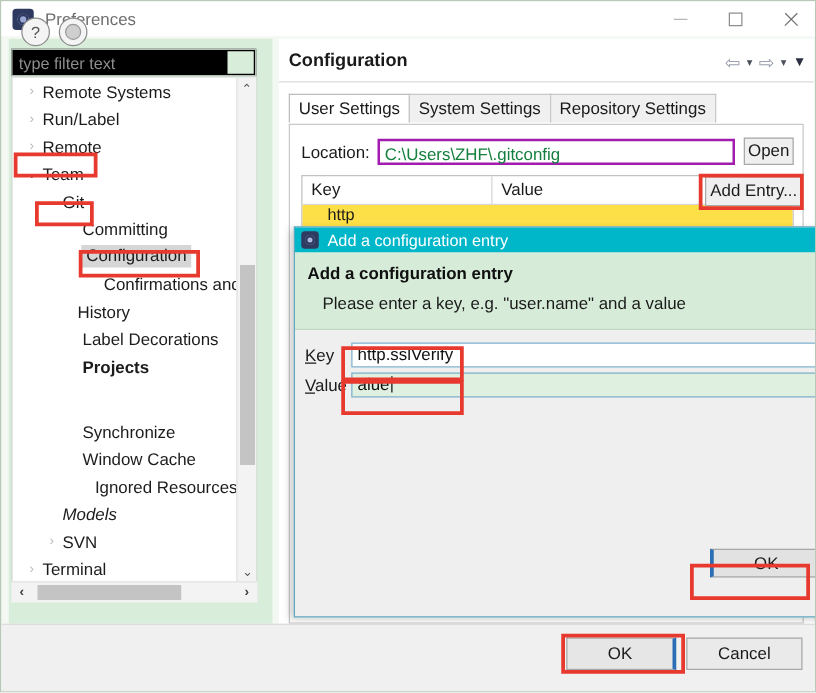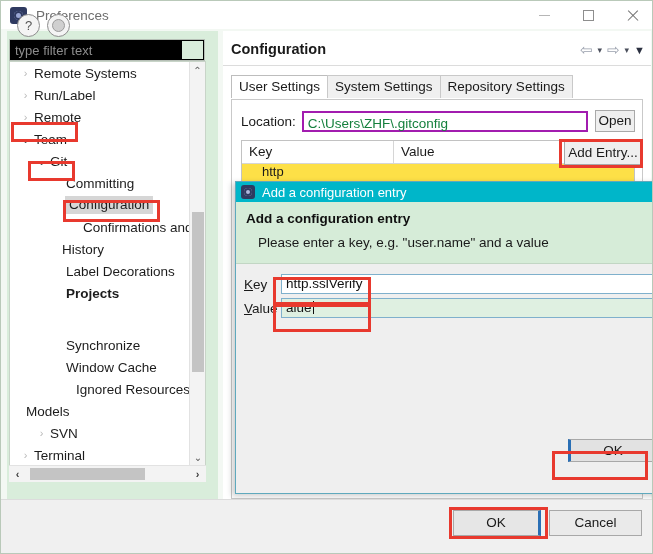--- a/index.html
+++ b/index.html
@@ -399,21 +399,21 @@
           <span class="lbl">Synchronize</span>
         </div>
         <div class="titem" style="padding-left: 40px;">
           <span class="arrow"></span>
           <span class="lbl">Window Cache</span>
         </div>
         <div class="titem" style="padding-left: 24px; justify-content: flex-end;">
           <span class="arrow"></span>
           <span class="lbl">Ignored Resources</span>
         </div>
-        <div class="titem" style="">
+        <div class="titem" style="padding-left: 24px; font-style: italic;">
           <span class="arrow"></span>
           <span class="lbl">Models</span>
         </div>
         <div class="titem" style="padding-left: 24px;">
           <span class="arrow">›</span>
           <span class="lbl">SVN</span>
         </div>
         <div class="titem" style="padding-left: 8px;">
           <span class="arrow">›</span>
           <span class="lbl">Terminal</span>

